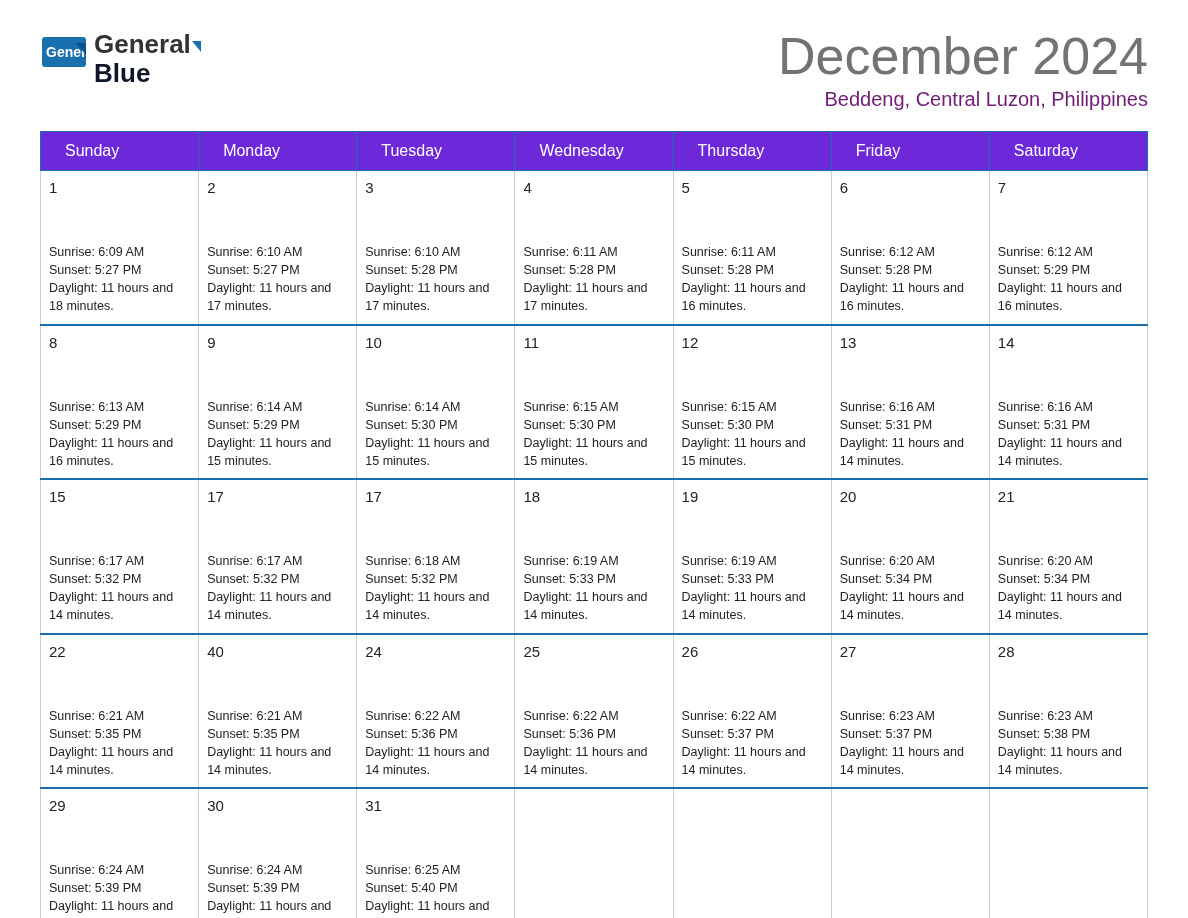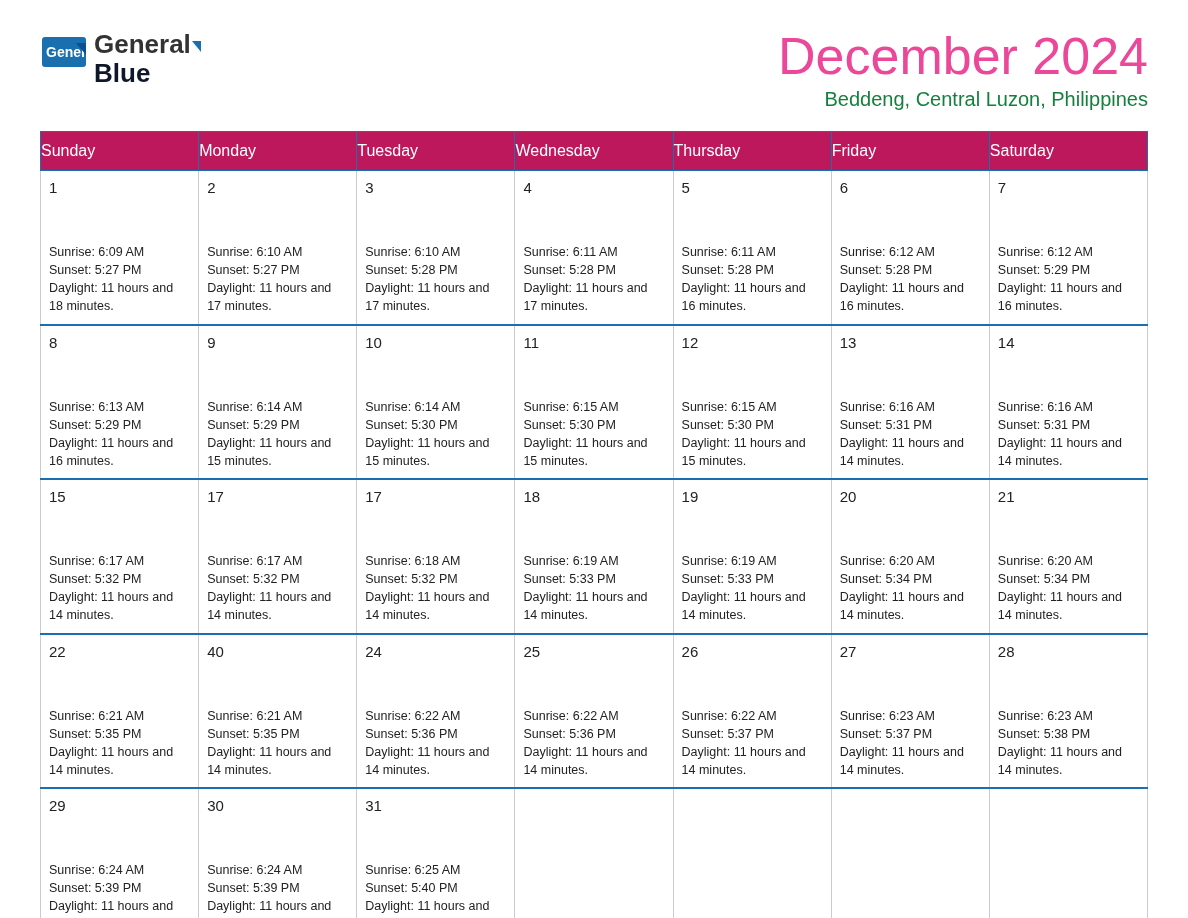--- a/index.html
+++ b/index.html
@@ -20,37 +20,37 @@
       display: flex;
       flex-direction: column;
       align-items: flex-start;
     }
     .title-block {
       text-align: right;
     }
     .month-title {
       font-size: 52px;
       font-weight: 300;
-      color: #ec4899;
+      color: #737373;
       line-height: 1;
     }
     .location {
       font-size: 20px;
-      color: #15803d;
+      color: #701a75;
       margin-top: 6px;
     }
     table {
       width: 100%;
       border-collapse: collapse;
       table-layout: fixed;
     }
     thead tr th {
-      background-color: #be185d;
+      background-color: #6d28d9;
       color: #fff;
-      padding: 10px 0;
+      padding: 10px 24px;
       font-size: 16px;
       font-weight: normal;
       text-align: left;
       border: 1px solid #1a6faf;
     }
     tbody tr td {
       vertical-align: top;
       padding: 8px 8px;
       border: 1px solid #ccc;
       font-size: 13px;

